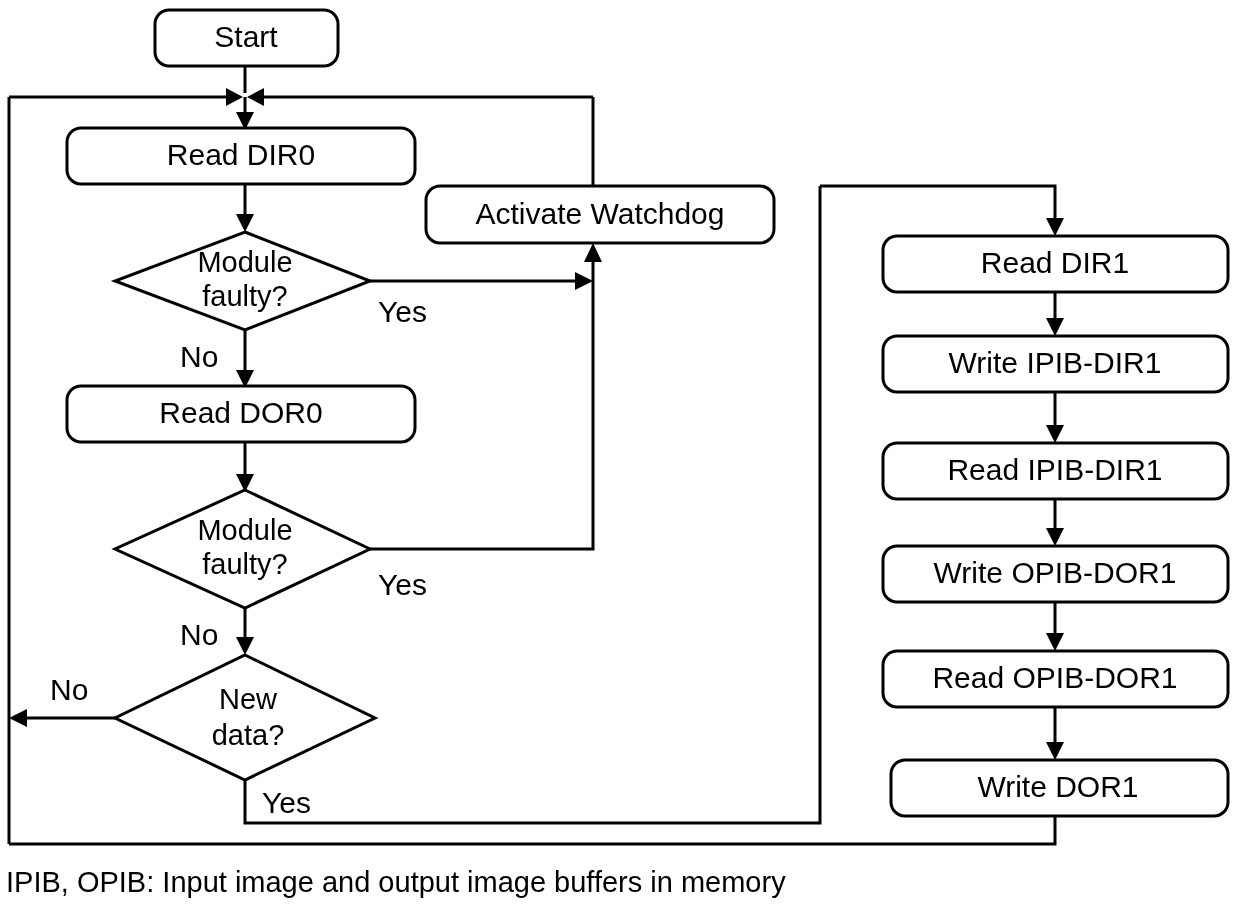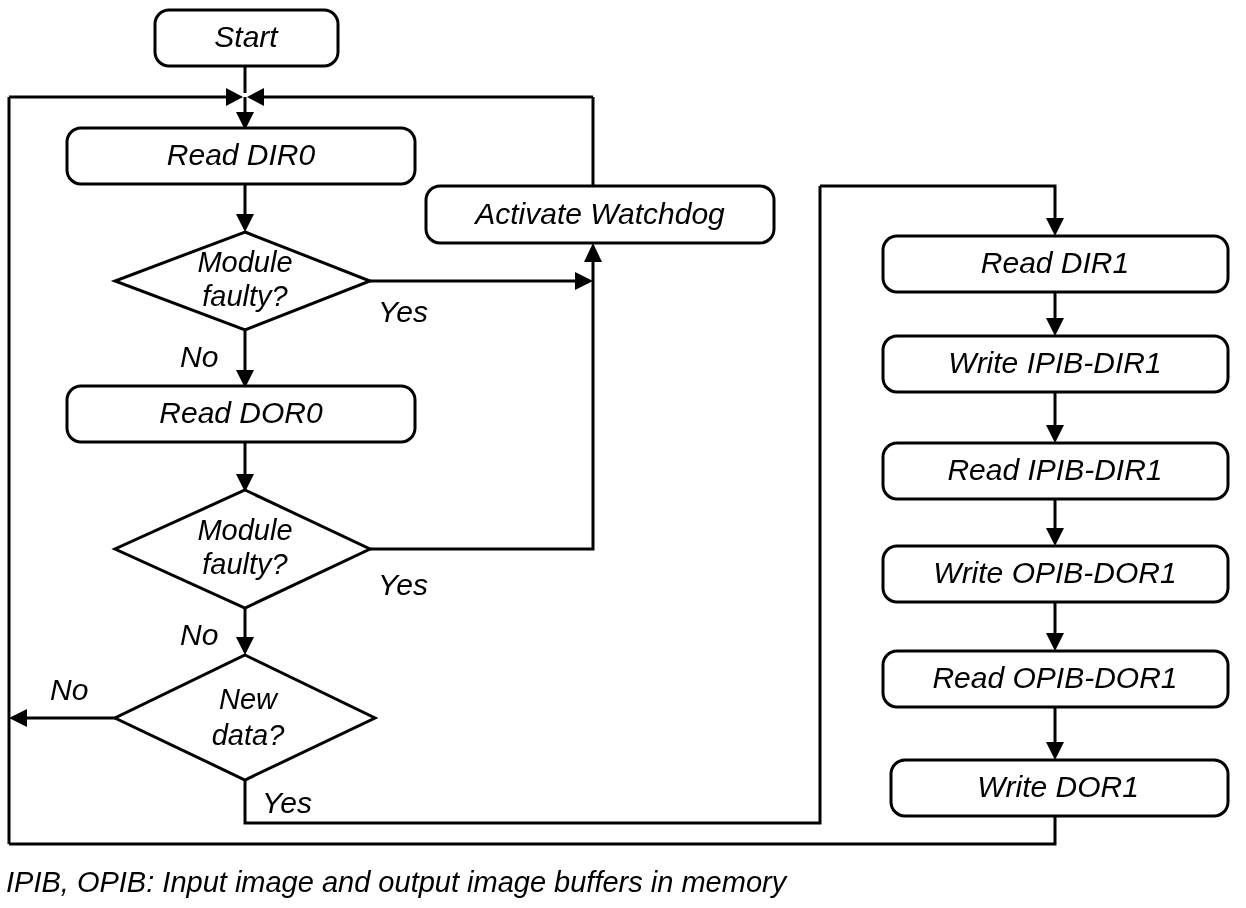--- a/index.html
+++ b/index.html
@@ -11,21 +11,20 @@
   body {
     font-family: "Liberation Sans", sans-serif;
     color: #000000;
   }
   #canvas {
     position: relative;
     width: 1246px;
     height: 908px;
     background: #ffffff;
     overflow: hidden;
-    font-style: italic;
   }
   #flow-svg {
     position: absolute;
     left: 0;
     top: 0;
     width: 1246px;
     height: 908px;
   }
   .node-rect {
     fill: #ffffff;

